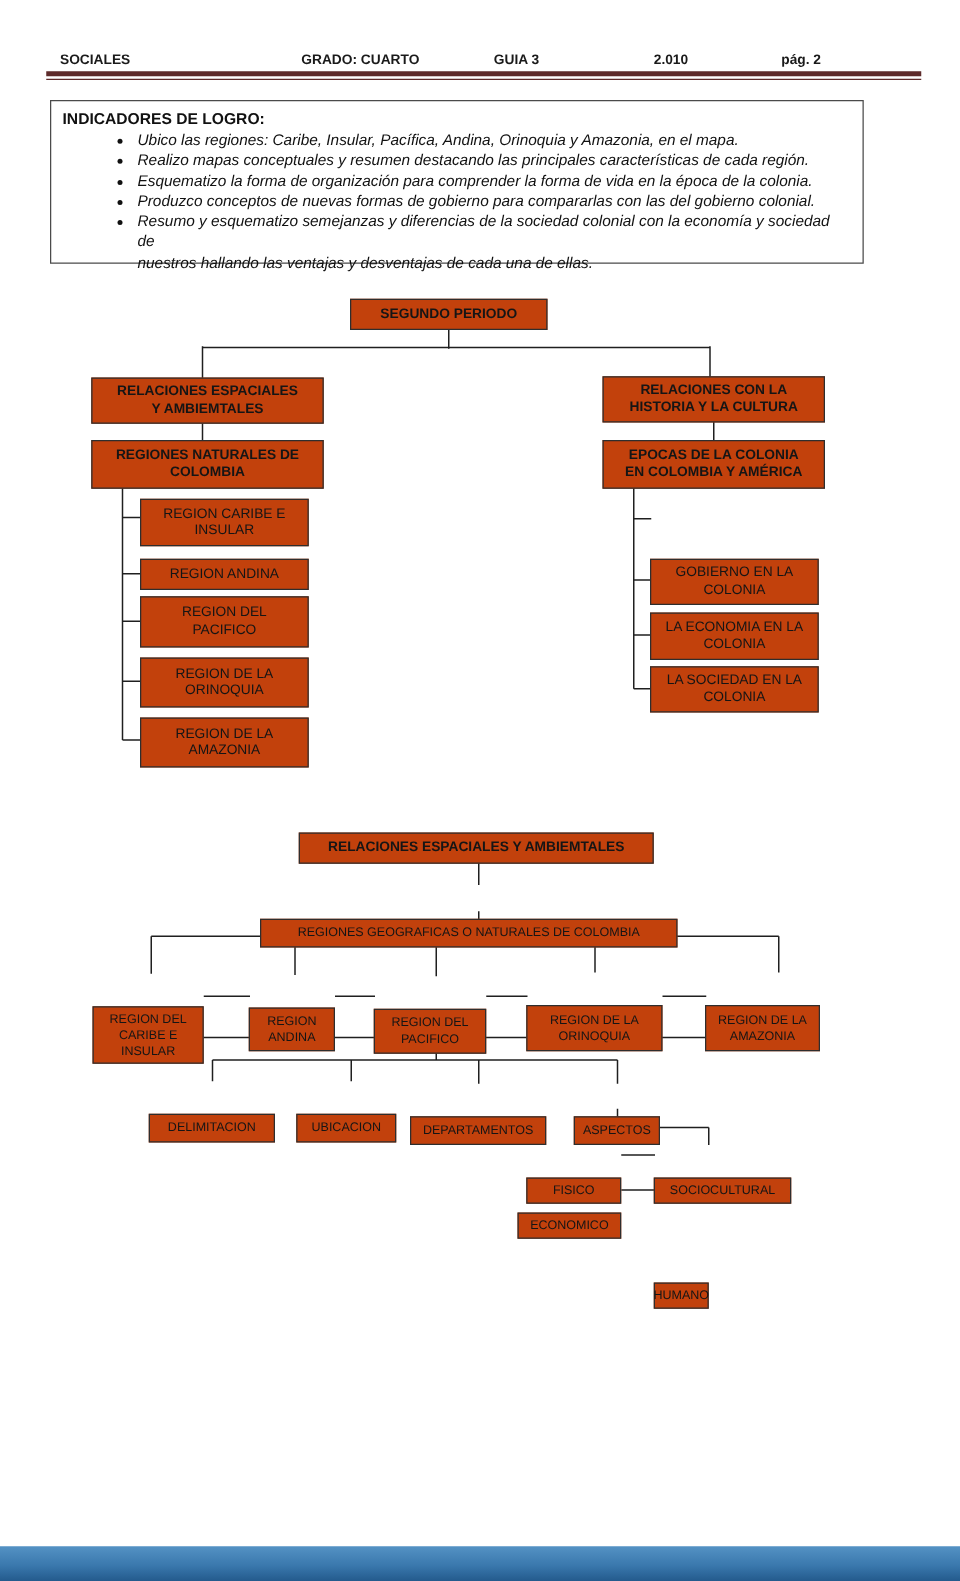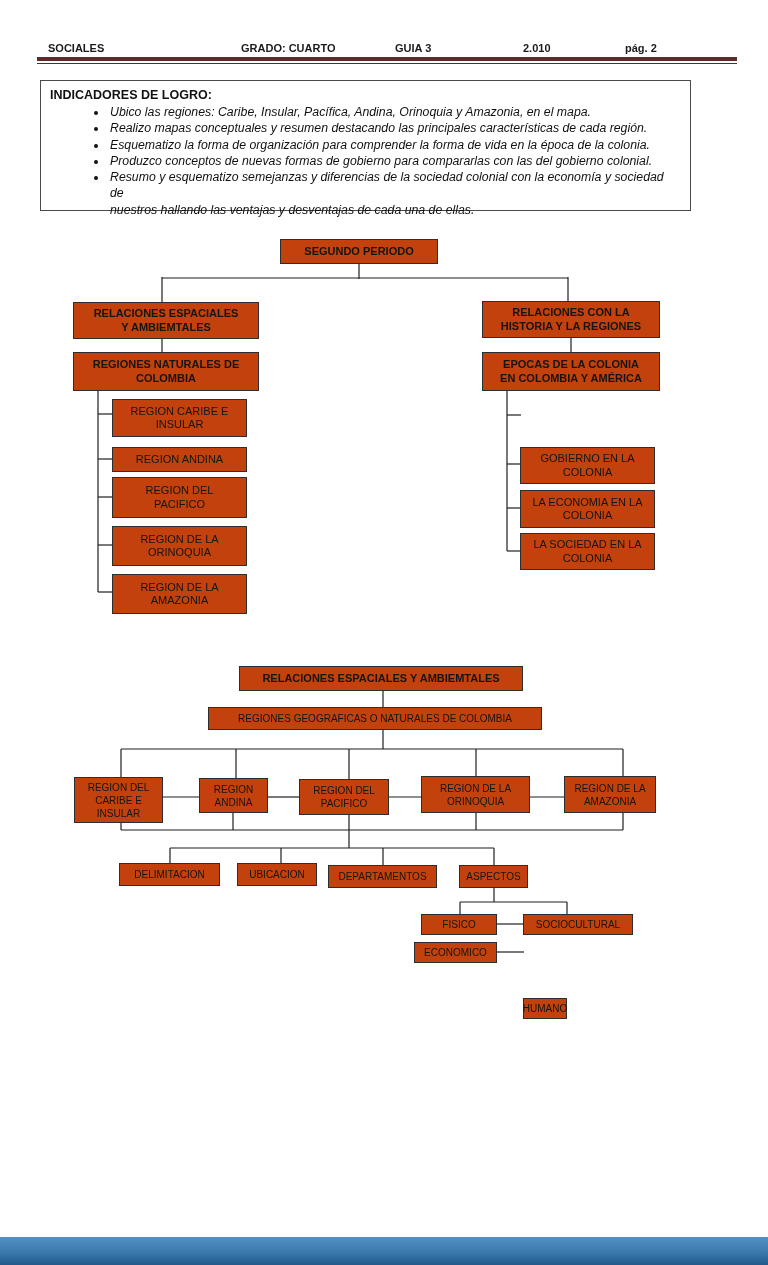--- a/index.html
+++ b/index.html
@@ -25,21 +25,21 @@
   #indicators .title{font-size:12.5px;font-weight:bold;margin:0 0 2px 0;}
   #indicators ul{margin:2px 0 0 0;padding-left:58px;font-style:italic;}
   #indicators li{font-size:12.3px;line-height:16.3px;white-space:pre-line;padding-left:2px;}
   svg.lines{position:absolute;left:0;top:0;z-index:0;}
   .box{
     position:absolute;z-index:1;background:#c2410c;border:1px solid #2e2e2e;
     box-sizing:border-box;display:flex;align-items:center;justify-content:center;
     text-align:center;white-space:pre-line;font-size:11px;line-height:1.22;color:#151515;
   }
   .bold{font-weight:bold;}
-  .sm{font-size:10px;line-height:1.3;}
+  .sm{font-size:10px;line-height:1.3;margin-top:28px;}
   #footer-bar{
     position:absolute;left:0;top:1237px;width:768px;height:28px;
     background:linear-gradient(180deg,#5492c4 0%,#3a78ad 55%,#235a8c 100%);
   }
 </style>
 </head>
 <body>
 
 <div id="page">
 
@@ -117,21 +117,21 @@
       <line x1="497" y1="924" x2="524" y2="924"></line>
       <line x1="497" y1="952" x2="524" y2="952"></line>
     </g>
   </svg>
 
   <div class="box bold" style="left:280px;top:239px;width:158px;height:25px;">SEGUNDO PERIODO</div>
 
   <div class="box bold" style="left:73px;top:302px;width:186px;height:37px;">RELACIONES ESPACIALES
 Y AMBIEMTALES</div>
   <div class="box bold" style="left:482px;top:301px;width:178px;height:37px;">RELACIONES CON LA
-HISTORIA Y LA REGIONES</div>
+HISTORIA Y LA CULTURA</div>
 
   <div class="box bold" style="left:73px;top:352px;width:186px;height:39px;">REGIONES NATURALES DE
 COLOMBIA</div>
   <div class="box bold" style="left:482px;top:352px;width:178px;height:39px;">EPOCAS DE LA COLONIA
 EN COLOMBIA Y AMÉRICA</div>
 
   <div class="box" style="left:112px;top:399px;width:135px;height:38px;">REGION CARIBE  E
 INSULAR</div>
   <div class="box" style="left:112px;top:447px;width:135px;height:25px;">REGION ANDINA</div>
   <div class="box" style="left:112px;top:477px;width:135px;height:41px;">REGION DEL

